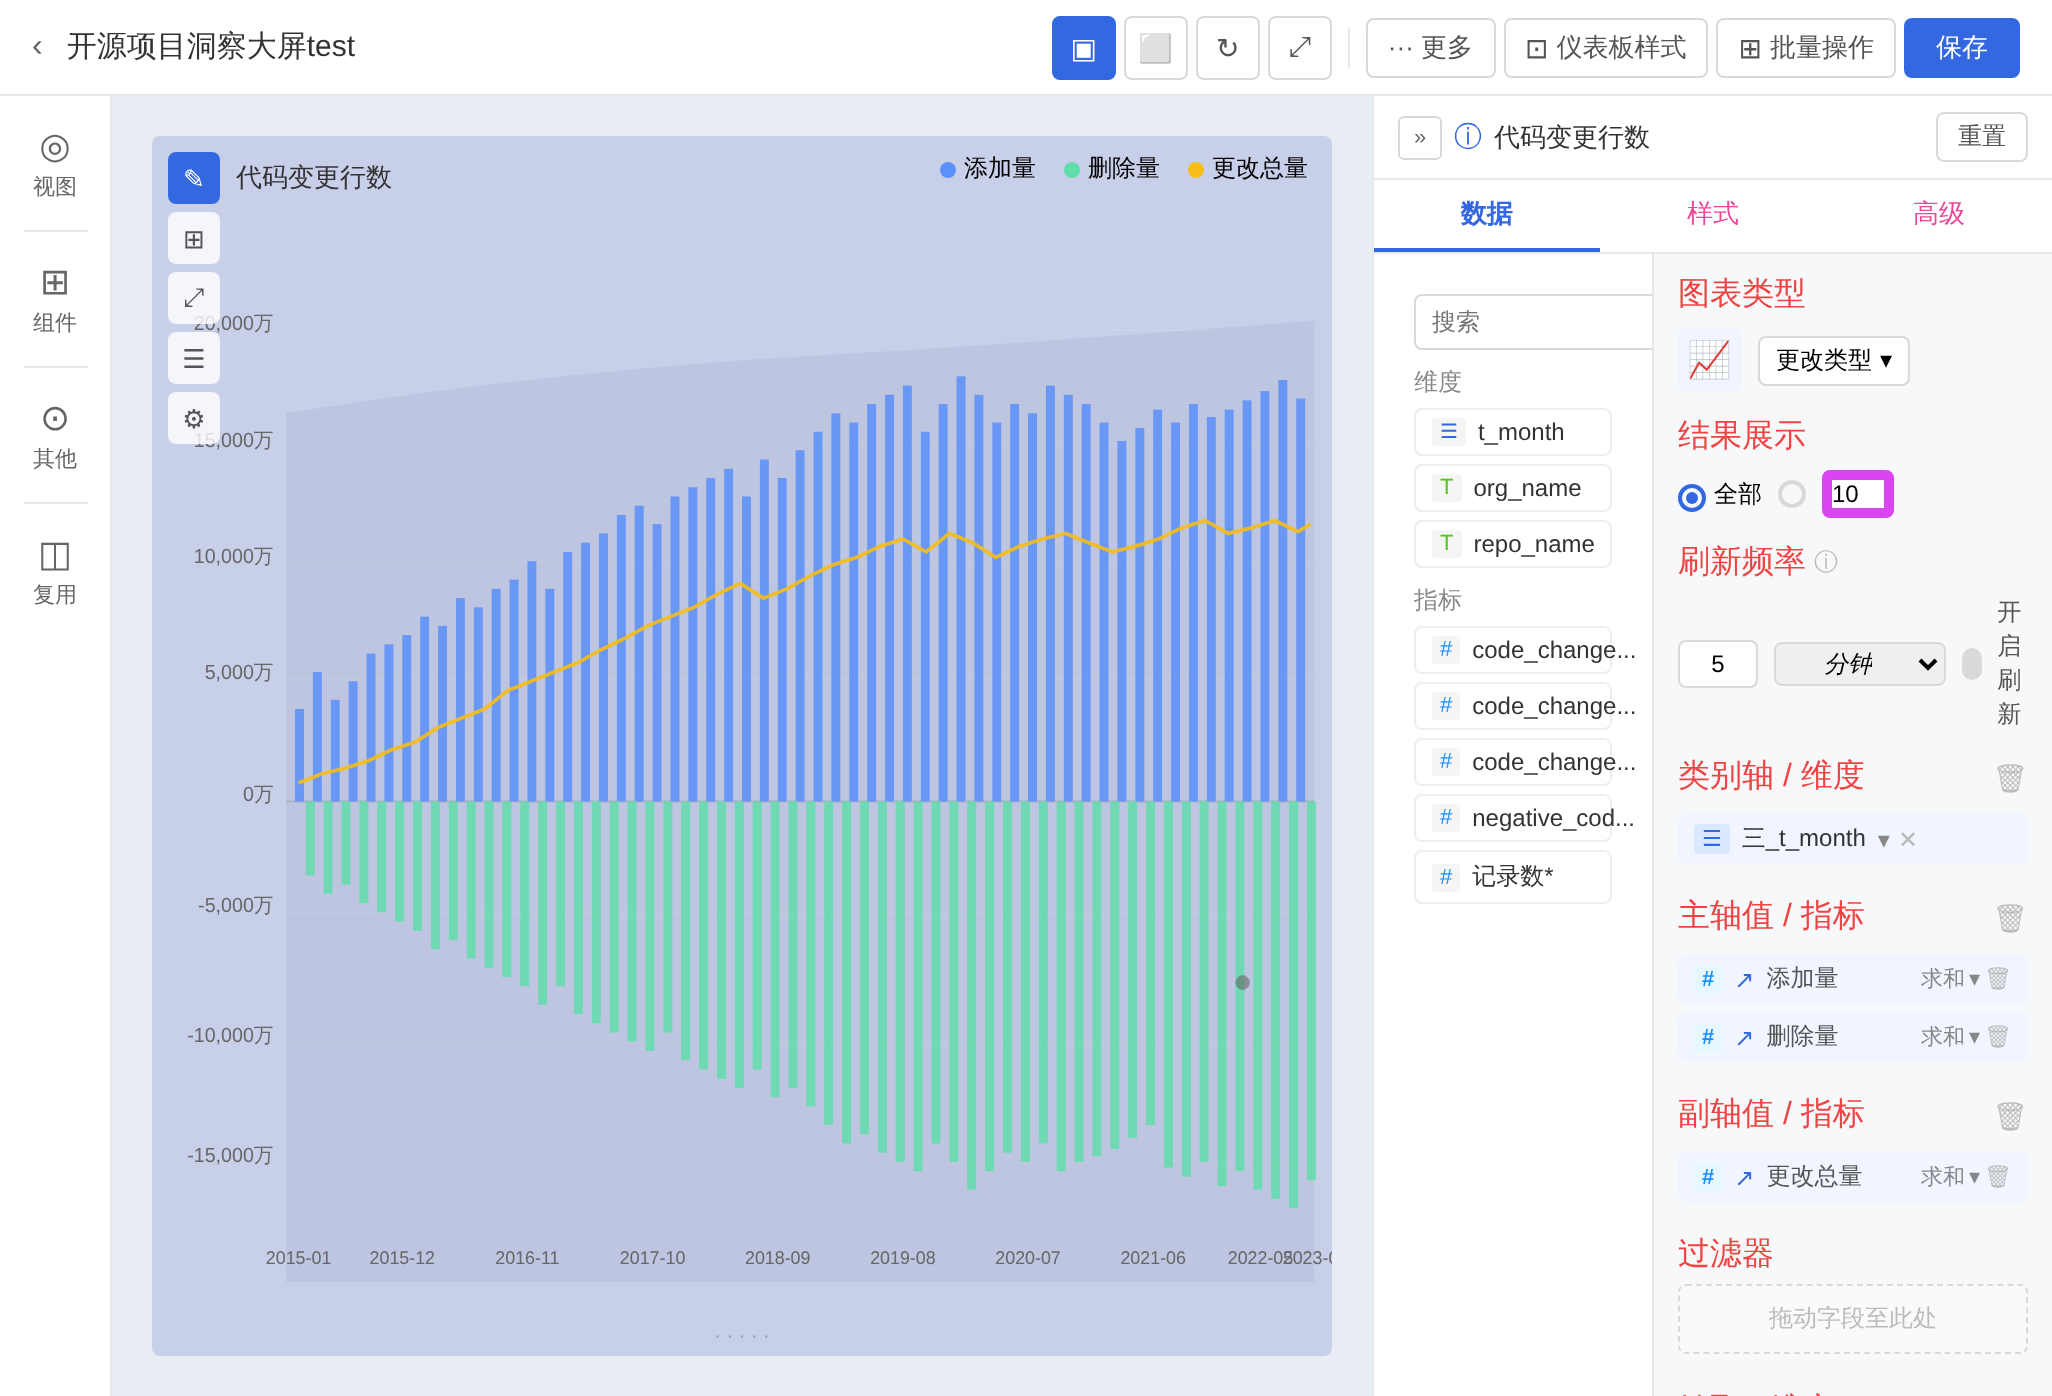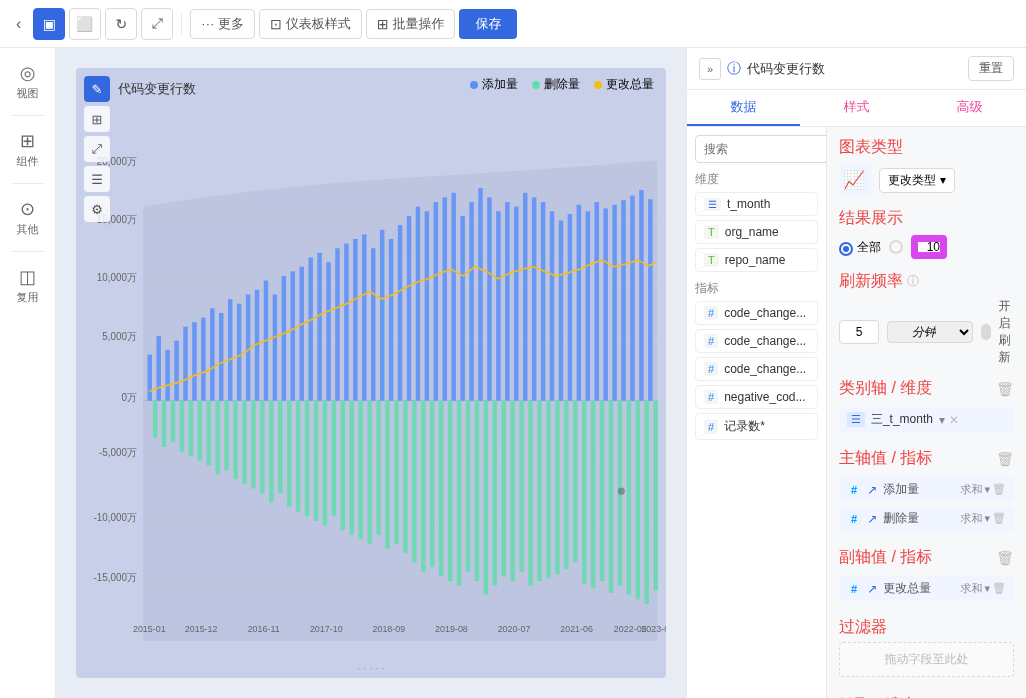--- a/index.html
+++ b/index.html
@@ -109,21 +109,21 @@
     }
 
     
     .rp-tabs {
       display: flex; background: #fff; border-bottom: 1px solid #e8e8e8;
     }
     .rp-tab {
       flex: 1; text-align: center; padding: 8px 0;
       font-size: 13px; color: #ec4899; cursor: pointer; border-bottom: 2px solid transparent;
     }
-    .rp-tab.active { color: #3468e1; border-bottom-color: #3468e1; }
+    .rp-tab.active { color: #3468e1; border-bottom-color: #3468e1; font-weight: bold; }
 
     
     .rp-content { flex: 1; overflow-y: auto; padding: 10px 12px; display: flex; flex-direction: column; gap: 12px; }
 
     
     .search-bar {
       display: flex; align-items: center; gap: 6px;
     }
     .search-input {
       flex: 1; height: 28px; border: 1px solid #d9d9d9; border-radius: 4px;
@@ -157,22 +157,22 @@
 
     
     .result-row { display: flex; align-items: center; gap: 8px; }
     .radio-all { display: flex; align-items: flex-end; gap: 4px; font-size: 12px; }
     .radio-dot {
       width: 14px; height: 14px; border-radius: 50%; border: 2px solid #3468e1;
       display: flex; align-items: center; justify-content: center;
     }
     .radio-dot-inner { width: 6px; height: 6px; border-radius: 50%; background: #3468e1; }
     .result-num-input {
-      width: 36px; height: 24px; border: 7px solid #d946ef; border-radius: 4px;
-      text-align: right; font-size: 12px;
+      width: 36px; height: 24px; border: 5px solid #d946ef; border-radius: 4px;
+      text-align: left; font-size: 12px;
     }
 
     
     .refresh-row { display: flex; align-items: center; gap: 8px; font-size: 12px; color: #555; }
     .refresh-num-input {
       width: 40px; height: 24px; border: 1px solid #d9d9d9; border-radius: 4px;
       text-align: center; font-size: 12px;
     }
     .toggle { width: 30px; height: 16px; background: #d9d9d9; border-radius: 8px; cursor: pointer; }
     .minute-select {
@@ -205,20 +205,21 @@
     
     .rp-content::-webkit-scrollbar { width: 4px; }
     .rp-content::-webkit-scrollbar-track { background: transparent; }
     .rp-content::-webkit-scrollbar-thumb { background: #d9d9d9; border-radius: 2px; }
   </style>
 </head>
 <body>
 
 <div class="topbar">
   <span class="topbar-back">‹</span>
+  <span class="topbar-title">开源项目洞察大屏test</span>
 
   <div class="topbar-icons">
     <div class="topbar-icon-btn active">▣</div>
     <div class="topbar-icon-btn">⬜</div>
     <div class="topbar-icon-btn">↻</div>
     <div class="topbar-icon-btn">⤢</div>
     <div class="topbar-divider"></div>
     <div class="topbar-text-btn">
         <span>··· 更多</span>
       </div>
@@ -471,21 +472,21 @@
     </div>
 
     <div class="rp-tabs">
       <div class="rp-tab active">数据</div>
       <div class="rp-tab">样式</div>
       <div class="rp-tab">高级</div>
     </div>
 
     <div style="display:flex;flex:1;overflow:hidden;">
 
-      <div style="width:140px;border-right:1px solid #e8e8e8;background:#fff;padding:8px;overflow-y:auto;flex-shrink:0;">
+      <div style="width:140px;border-right:1px solid #e8e8e8;background:#fff;padding:20px;overflow-y:auto;flex-shrink:0;">
 
         <div class="search-bar">
           <input class="search-input" type="text" placeholder="搜索" style="">
 
         </div>
 
         <div class="section-label" style="margin-top:8px;">维度</div>
 
         <div class="dim-item">
           <span class="dim-prefix" style="color:#3468e1;font-size:10px">☰</span>

